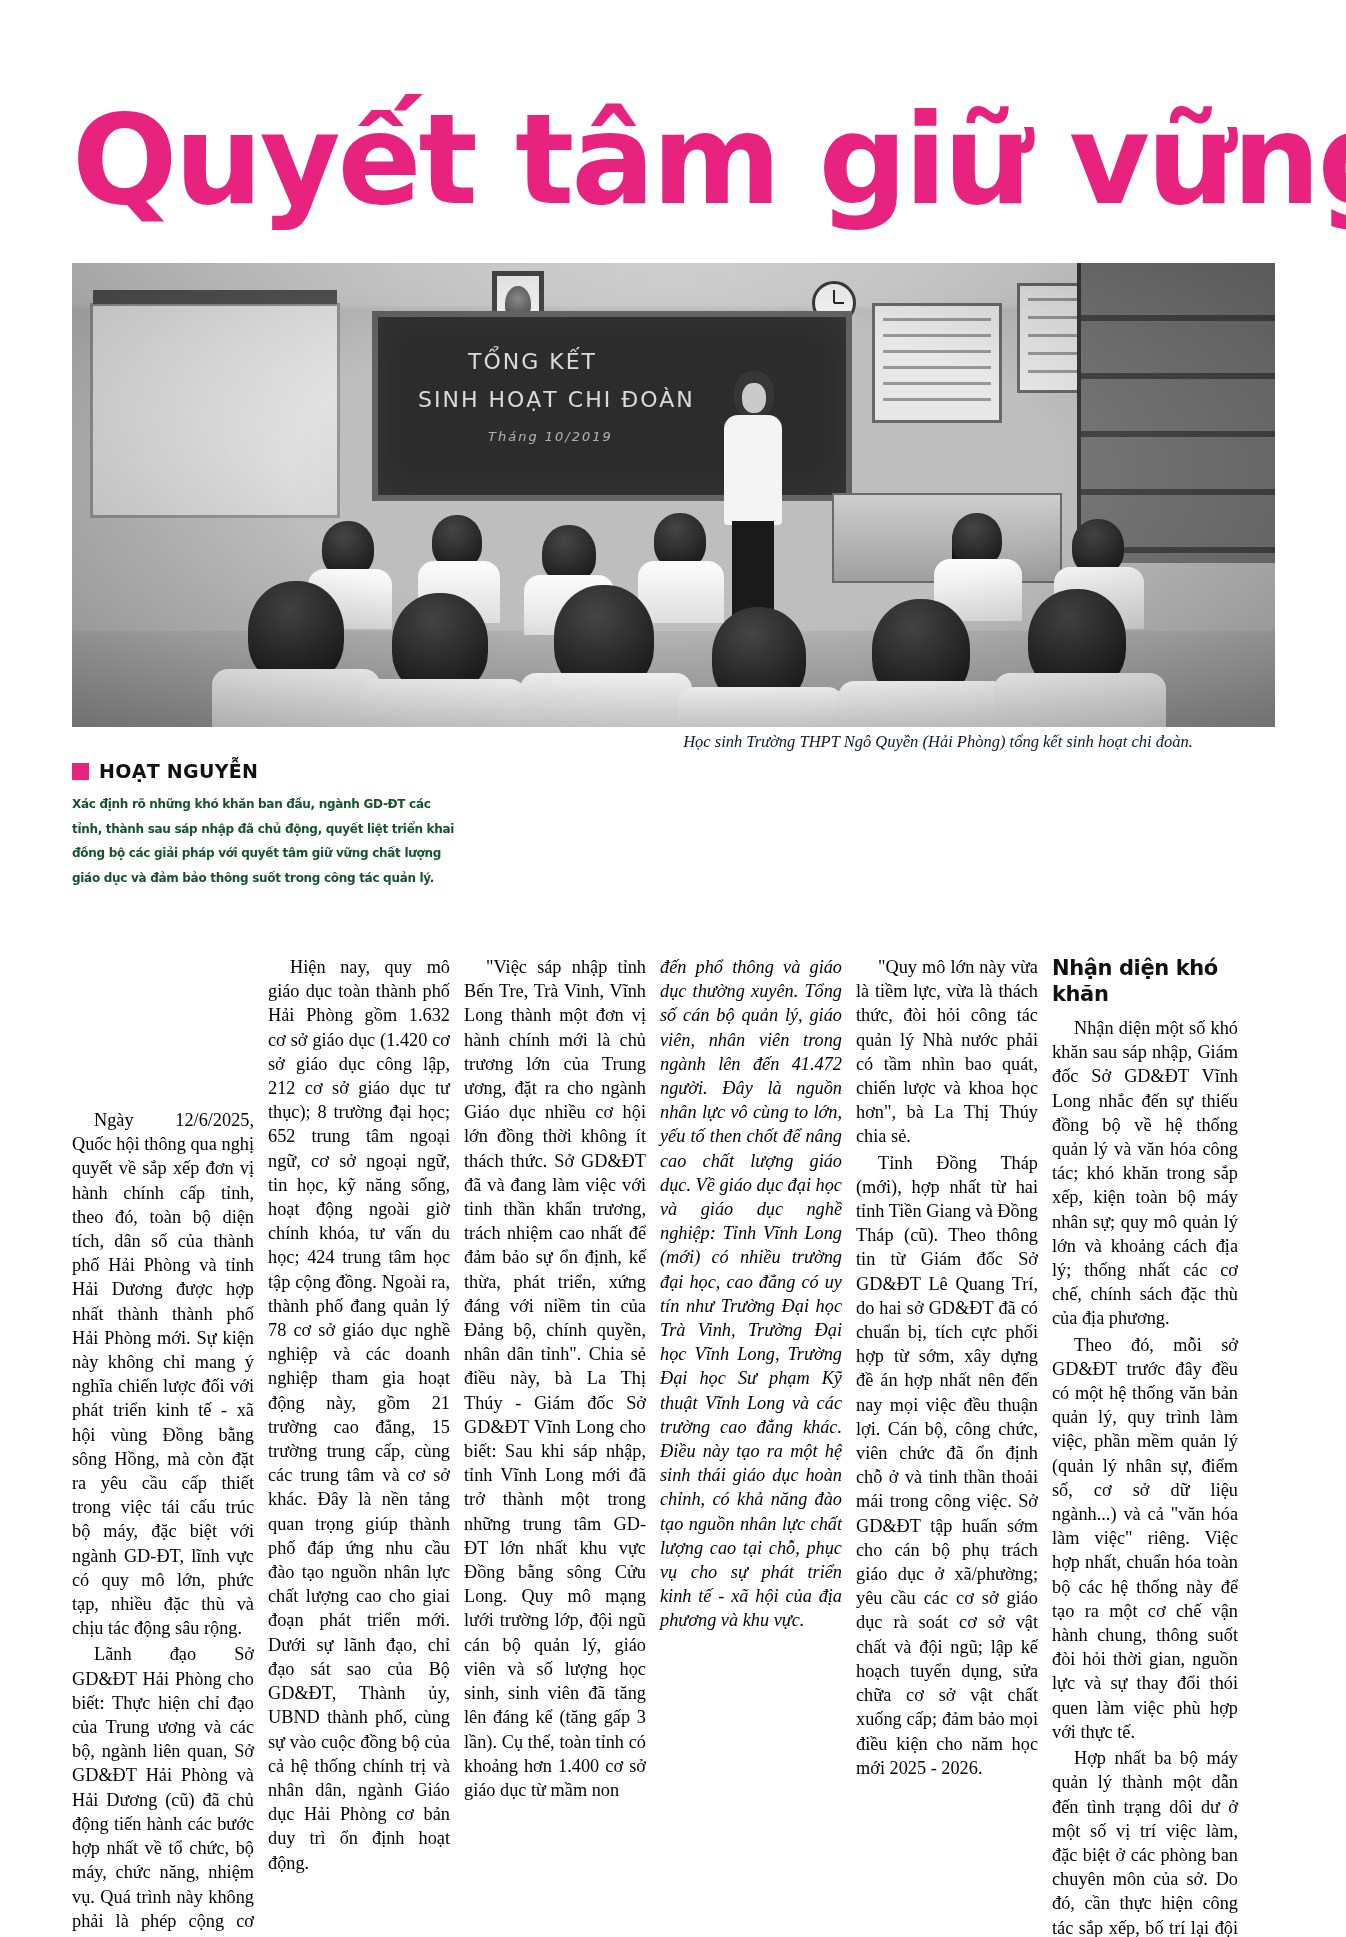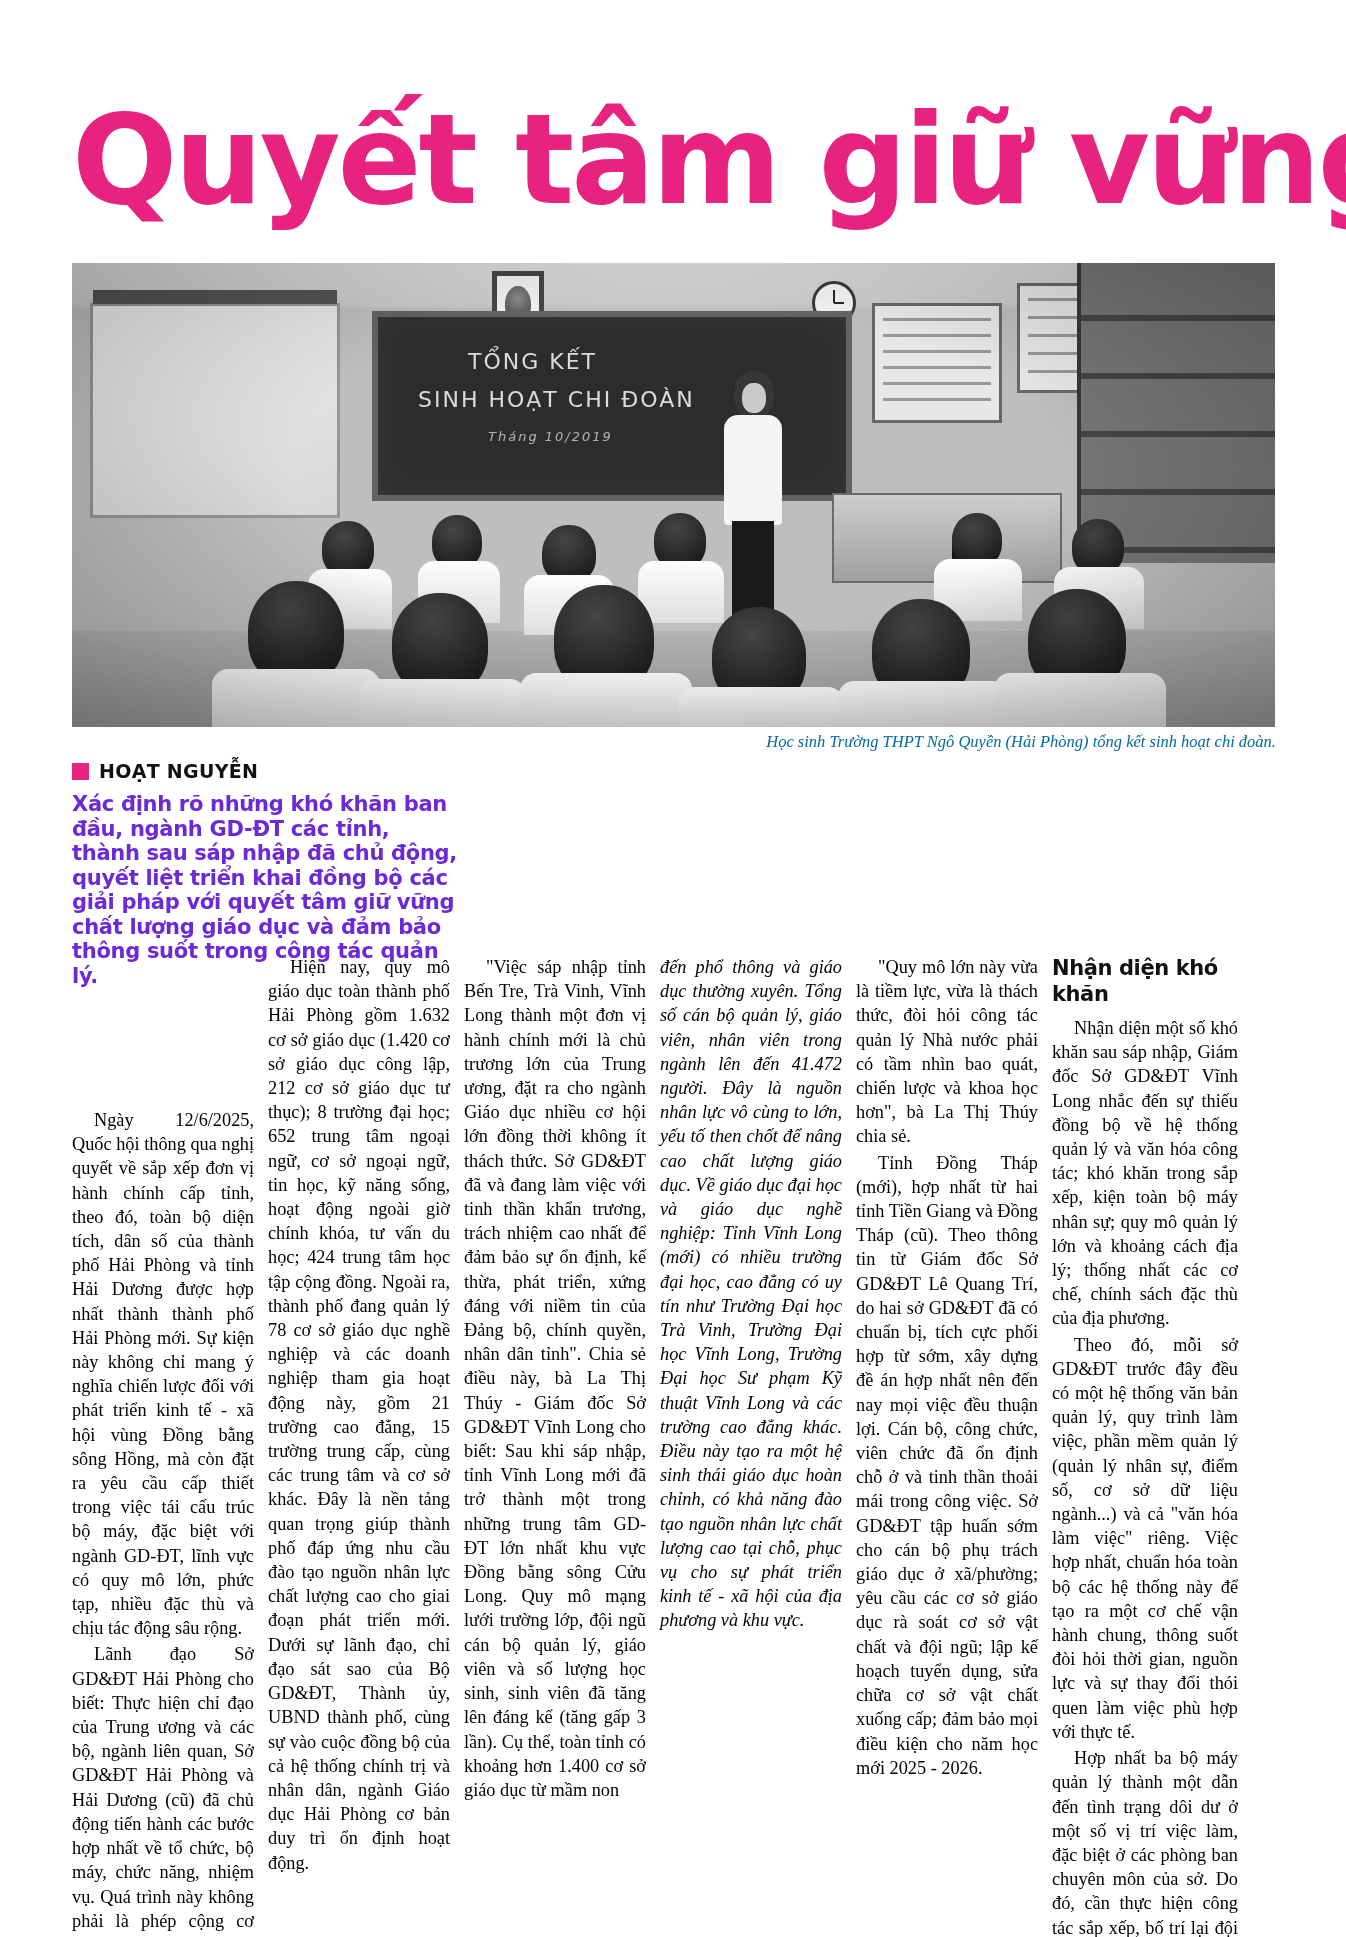--- a/index.html
+++ b/index.html
@@ -192,25 +192,25 @@
     pointer-events:none;
   }
   .gray { filter: grayscale(1) contrast(1.02); }
 
   
   .caption {
     position: absolute;
     left: 600px;
     top: 732px;
     width: 676px;
-    text-align: right;
+    text-align: center;
     font-family: "Liberation Serif", serif;
     font-style: italic;
     font-size: 16.5px;
-    color: #0369a1;
+    color: #0f172a;
     line-height: 20px;
   }
 
   
   .byline {
     position: absolute;
     left: 72px;
     top: 760px;
     display: flex;
     align-items: center;
@@ -228,23 +228,23 @@
   }
 
   
   .sapo {
     position: absolute;
     left: 72px;
     top: 792px;
     width: 390px;
     font-family: "DejaVu Sans", sans-serif;
     font-weight: bold;
-    font-size: 21px;
+    font-size: 12px;
     line-height: 24.5px;
-    color: #6d28d9;
+    color: #14532d;
     letter-spacing: -0.3px;
   }
 
   
   .col {
     position: absolute;
     top: 0;
     font-family: "Liberation Serif", serif;
     font-size: 18.3px;
     line-height: 24.2px;

